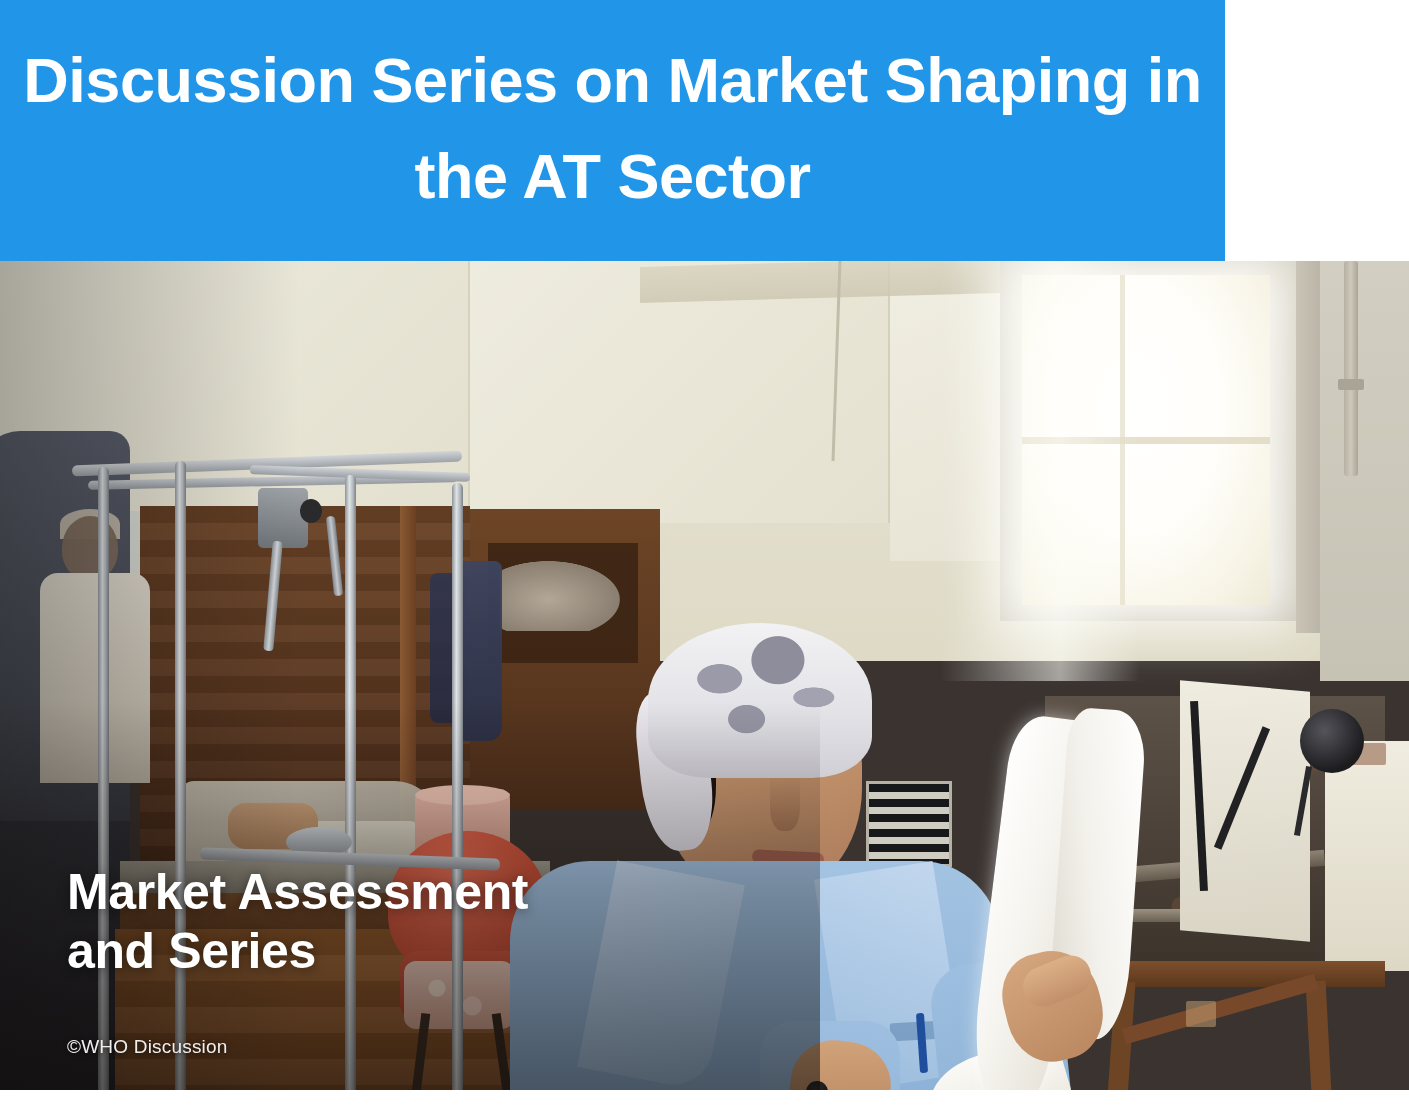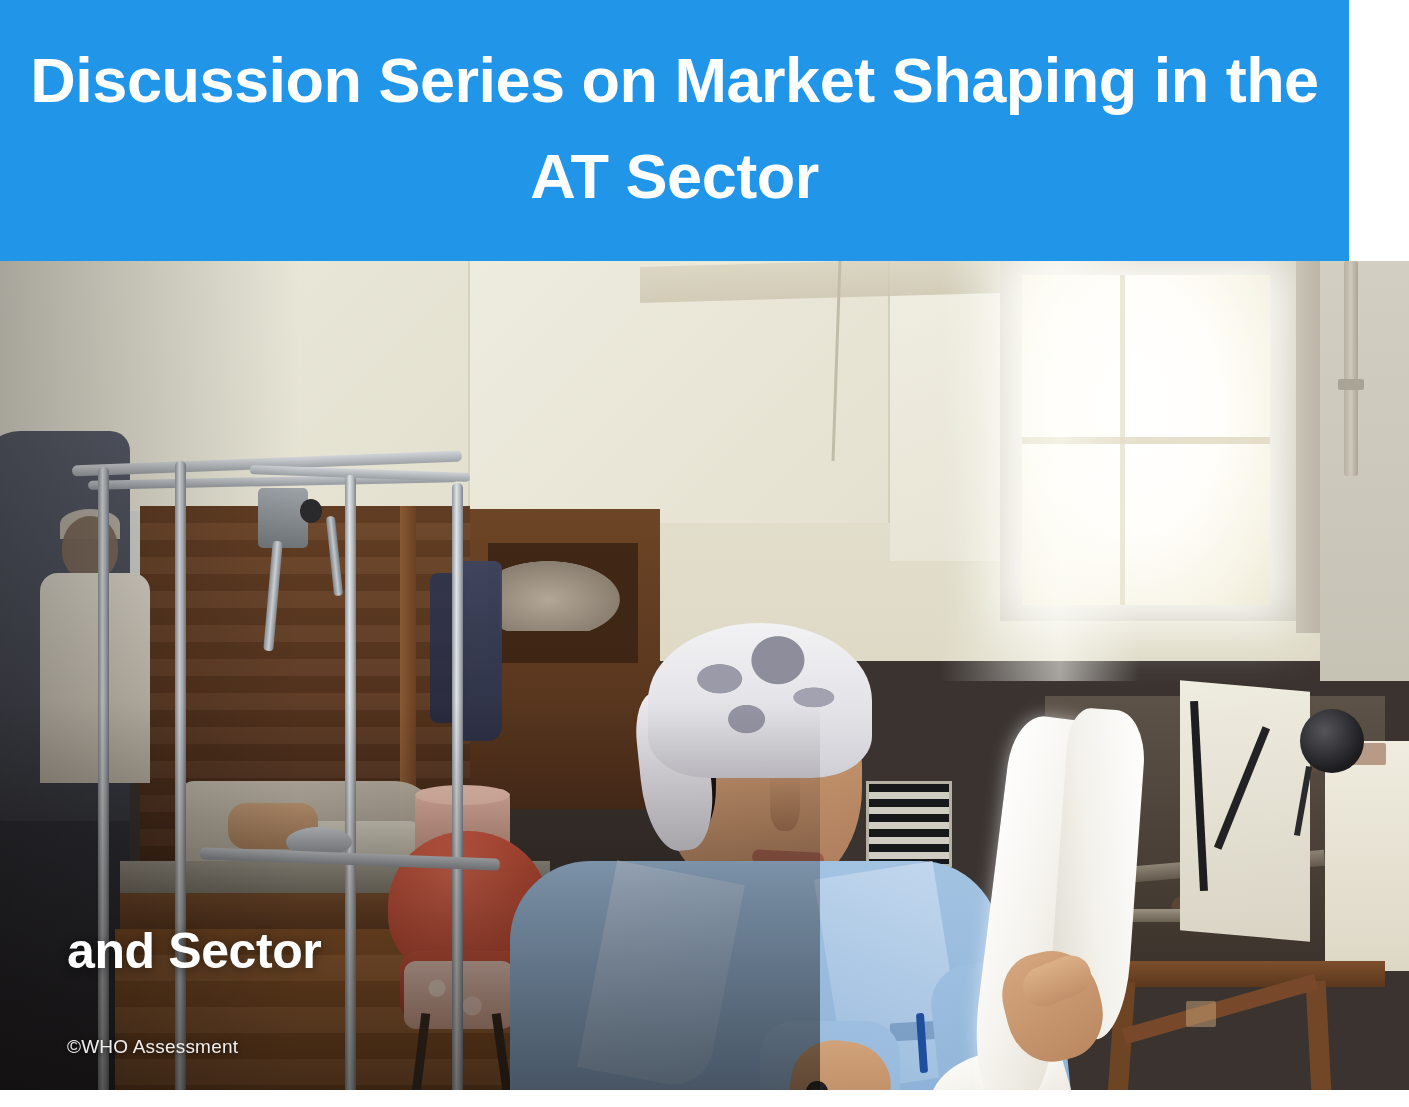--- a/index.html
+++ b/index.html
@@ -14,21 +14,21 @@
 
   .slide{
     position:relative;
     width:1409px; height:1107px;
     background:#ffffff;
   }
 
   
   .header-banner{
     position:absolute; left:0; top:0;
-    width:1349px; height:261px;
+    width:1225px; height:261px;
     background:#2196e8;
     display:flex; align-items:center; justify-content:center;
   }
   .header-title{
     width:1290px;
     text-align:center;
     color:#ffffff;
     font-size:63px;
     font-weight:bold;
     line-height:1.52;
@@ -736,21 +736,22 @@
     <div class="ph rack-leg l2"></div>
     <div class="ph rack-leg l3"></div>
     <div class="ph rack-leg l4"></div>
     <div class="ph rack-disc"></div>
     <div class="ph rack-lowrail"></div>
 
     <div class="ph photo-shade-left"></div>
     <div class="ph photo-shade-bottom"></div>
 
     <div class="overlay-text">
-      <div class="overlay-line">and Sector</div>
+      <div class="overlay-line">Market Assessment</div>
+      <div class="overlay-line">and Series</div>
     </div>
 
-    <div class="photo-credit">©WHO Assessment</div>
+    <div class="photo-credit">©WHO Discussion</div>
   </div>
 
   <div class="bottom-strip"></div>
 
 </div>
 
 </body></html>

